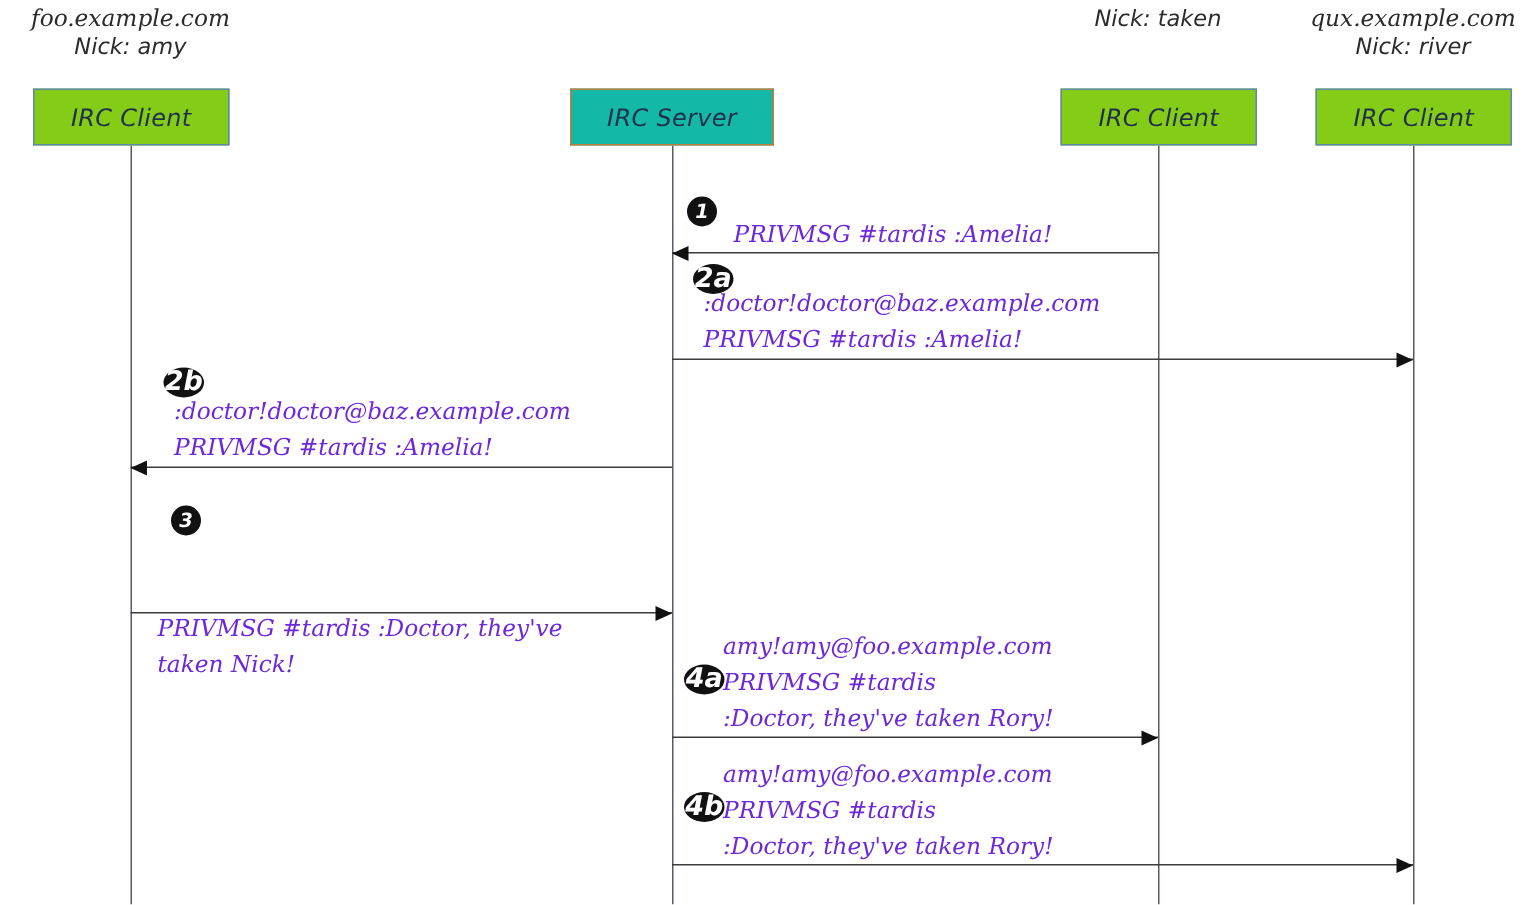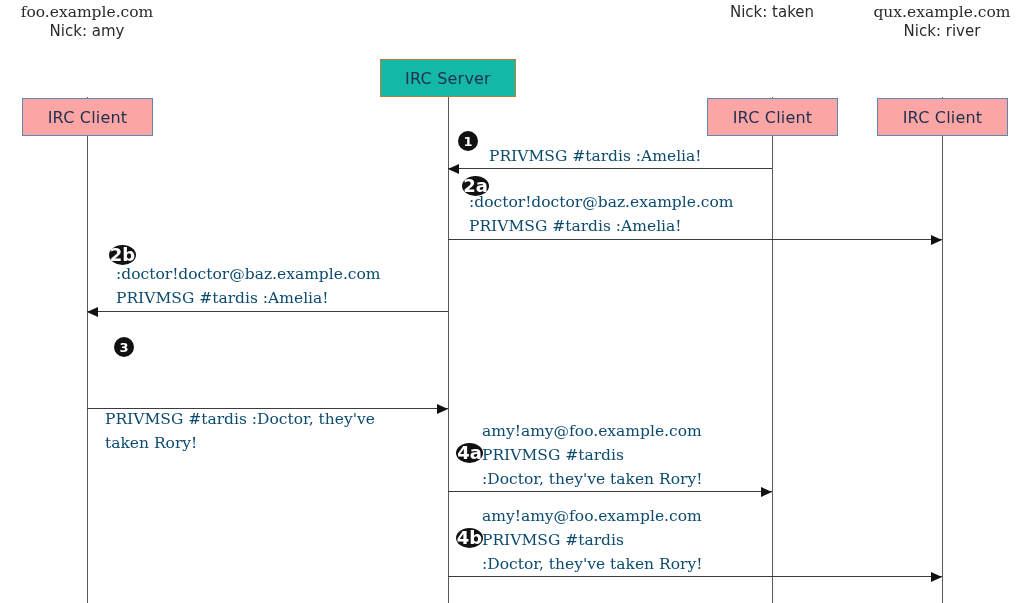--- a/index.html
+++ b/index.html
@@ -13,20 +13,21 @@
     position: relative;
     overflow: hidden;
     font-family: "DejaVu Serif", "Liberation Serif", serif;
   }
   #diagram {
     position: absolute;
     left: 0;
     top: 0;
     width: 1024px;
     height: 603px;
+    font-style: italic;
   }
   .hdr {
     position: absolute;
     text-align: center;
     font-family: "DejaVu Serif", "Liberation Serif", serif;
     font-size: 15.5px;
     color: #2b2b2b;
     white-space: nowrap;
     line-height: 19px;
   }
@@ -42,38 +43,37 @@
     align-items: center;
     justify-content: center;
     font-family: "DejaVu Sans", "Liberation Sans", sans-serif;
     font-size: 16px;
     letter-spacing: 0.2px;
     color: #1f2f4d;
     border-width: 1.5px;
     border-style: solid;
   }
   .box-client {
-    background: #fca5a5;
+    background: #84cc16;
     border-color: #5f88ae;
-    margin-top: 39px;
   }
   .box-server {
     background: #14b8a6;
     border-color: #bf7b3a;
   }
   .lifeline {
     position: absolute;
     width: 0;
     border-left: 1.6px solid #555b63;
   }
   .msg-label {
     position: absolute;
     font-family: "DejaVu Serif", "Liberation Serif", serif;
     font-size: 15.5px;
-    color: #0c4a6e;
+    color: #6d28d9;
     line-height: 24px;
     white-space: pre;
   }
   .badge {
     position: absolute;
     background: #111111;
     color: #ffffff;
     font-family: "DejaVu Sans", "Liberation Sans", sans-serif;
     font-weight: 700;
     display: flex;
@@ -148,21 +148,21 @@
     <div class="arrow-line" style="left: 448px; width: 324px; top: 168px;"></div>
     <div class="arrow-head left" style="top: 163.5px; left: 448px;"></div>
     <div class="msg-label" style="left: 469px; top: 190px;"><div>:doctor!doctor@baz.example.com</div><div>PRIVMSG #tardis :Amelia!</div></div>
     <div class="badge badge-2" style="left: 462px; top: 176px;">2a</div>
     <div class="arrow-line" style="left: 448px; width: 494px; top: 239px;"></div>
     <div class="arrow-head right" style="top: 234.5px; left: 931px;"></div>
     <div class="msg-label" style="left: 116px; top: 262px;"><div>:doctor!doctor@baz.example.com</div><div>PRIVMSG #tardis :Amelia!</div></div>
     <div class="badge badge-2" style="left: 109px; top: 245px;">2b</div>
     <div class="arrow-line" style="left: 87px; width: 361px; top: 311px;"></div>
     <div class="arrow-head left" style="top: 306.5px; left: 87px;"></div>
-    <div class="msg-label" style="left: 105px; top: 359px; margin-top: 48px;"><div>PRIVMSG #tardis :Doctor, they've</div><div>taken Rory!</div></div>
+    <div class="msg-label" style="left: 105px; top: 359px; margin-top: 48px;"><div>PRIVMSG #tardis :Doctor, they've</div><div>taken Nick!</div></div>
     <div class="badge badge-1" style="left: 114px; top: 337px;">3</div>
     <div class="arrow-line" style="left: 87px; width: 361px; top: 408px;"></div>
     <div class="arrow-head right" style="top: 403.5px; left: 437px;"></div>
     <div class="msg-label" style="left: 482px; top: 419px;"><div>amy!amy@foo.example.com</div><div>PRIVMSG #tardis</div><div>:Doctor, they've taken Rory!</div></div>
     <div class="badge badge-2" style="left: 456px; top: 443px;">4a</div>
     <div class="arrow-line" style="left: 448px; width: 324px; top: 491px;"></div>
     <div class="arrow-head right" style="top: 486.5px; left: 761px;"></div>
     <div class="msg-label" style="left: 482px; top: 504px;"><div>amy!amy@foo.example.com</div><div>PRIVMSG #tardis</div><div>:Doctor, they've taken Rory!</div></div>
     <div class="badge badge-2" style="left: 456px; top: 528px;">4b</div>
     <div class="arrow-line" style="left: 448px; width: 494px; top: 576px;"></div>

